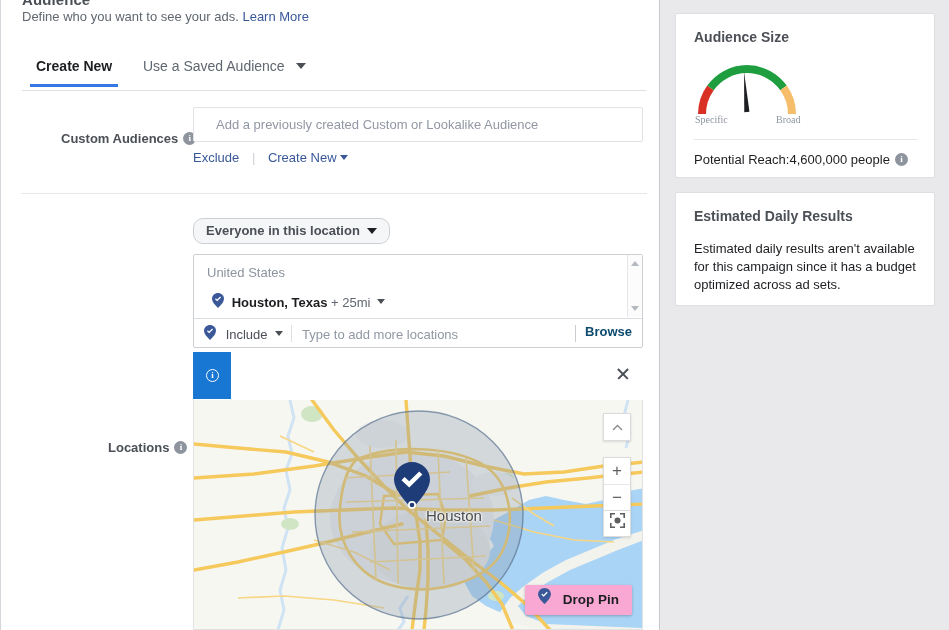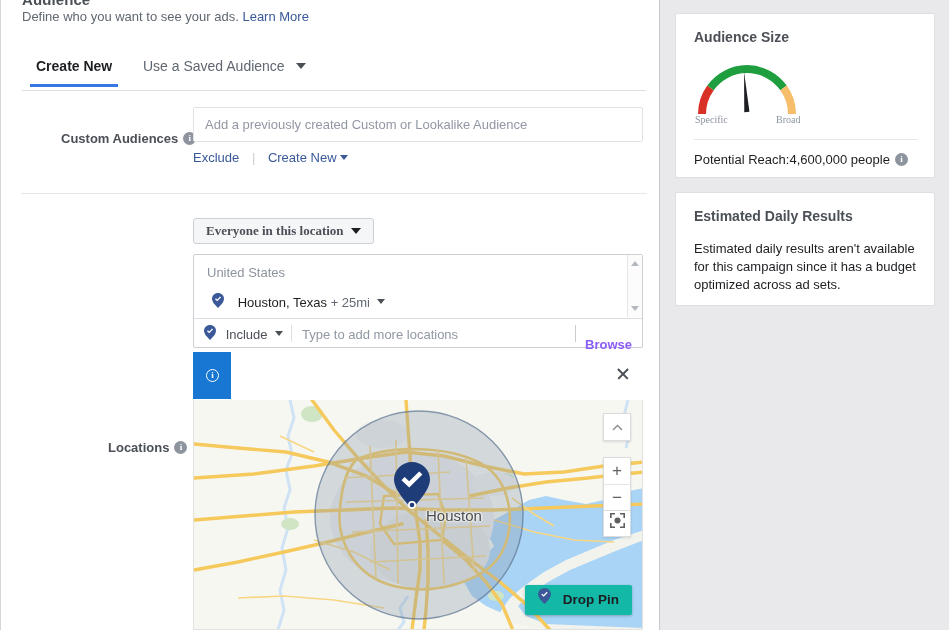--- a/index.html
+++ b/index.html
@@ -68,55 +68,55 @@
   
   .lbl-custom {
     position: absolute; left: 60px; top: 131px;
     font-size: 13px; font-weight: bold; color: #4b4f56;
   }
   .ca-input {
     position: absolute; left: 192px; top: 107px; width: 450px; height: 35px;
     border: 1px solid #e0e2e6; background: #fff; border-radius: 2px;
   }
   .ca-input .ph {
-    position: absolute; left: 11px; top: 9px; font-size: 13px; color: #9197a3;
+    position: absolute; left: 22px; top: 9px; font-size: 13px; color: #9197a3;
   }
   .ca-links { position: absolute; left: 192px; top: 150px; font-size: 13px; }
   .ca-links a { color: #385898; text-decoration: none; }
   .ca-links .bar { display: inline-block; color: #ccd0d5; margin: 0 9px; }
 
   .divider {
     position: absolute; left: 20px; top: 193px; width: 626px; height: 1px; background: #e5e7ea;
   }
 
   
   .loc-drop {
     position: absolute; left: 192px; top: 218px; height: 26px;
     padding: 0 12px; background: #f5f6f7; border: 1px solid #ccd0d5;
-    border-radius: 3px; font-size: 13px; font-weight: bold; color: #4b4f56;
-    line-height: 24px; cursor: pointer; white-space: nowrap; font-family: Liberation Serif, serif;
+    border-radius: 10px; font-size: 13px; font-weight: bold; color: #4b4f56;
+    line-height: 24px; cursor: pointer; white-space: nowrap;
   }
 
   
   .lbl-locations {
     position: absolute; left: 107px; top: 440px;
     font-size: 13px; font-weight: bold; color: #4b4f56;
   }
 
   
   .loc-box {
     position: absolute; left: 192px; top: 254px; width: 450px;
     border: 1px solid #ccd0d5; background: #fff; border-radius: 2px;
   }
   .loc-list { position: relative; height: 63px; padding: 11px 0 0 0; }
   .loc-country {
     position: absolute; left: 13px; top: 10px; font-size: 13px; color: #8d949e;
   }
   .loc-city-row { position: absolute; left: 18px; top: 38px; white-space: nowrap; }
-  .loc-city-name { font-size: 13px; font-weight: normal; color: #1c1e21; margin-left: 10px; vertical-align: middle; }
+  .loc-city-name { font-size: 13px; font-weight: bold; color: #1c1e21; margin-left: 4px; vertical-align: middle; }
   .loc-radius { font-size: 13px; color: #606770; vertical-align: middle; }
 
   
   .pin-sm { display: inline-block; vertical-align: middle; }
 
   
   .loc-scroll {
     position: absolute; right: 0; top: 0; width: 15px; height: 62px;
     background: #fcfcfc; border-left: 1px solid #e4e6e9;
   }
@@ -132,22 +132,22 @@
   .inc-btn {
     position: absolute; left: 10px; top: 6px; font-size: 13px; color: #4b4f56; cursor: pointer;
   }
   .inc-btn .t { margin-left: 6px; vertical-align: middle; }
   .inc-sep { position: absolute; left: 97px; top: 6px; width: 1px; height: 17px; background: #dcdfe3; }
   .loc-type-ph {
     position: absolute; left: 108px; top: 8px; font-size: 13px; color: #9197a3;
   }
   .browse-sep { position: absolute; right: 66px; top: 6px; width: 1px; height: 17px; background: #c9ccd1; }
   .browse-link {
-    position: absolute; right: 10px; top: 18px; font-size: 13px; font-weight: bold;
-    color: #8b5cf6; cursor: pointer; padding-left: 7px;
+    position: absolute; right: 10px; top: 5px; font-size: 13px; font-weight: bold;
+    color: #0c4a6e; cursor: pointer; padding-left: 7px;
   }
 
   
   .notif {
     position: absolute; left: 192px; top: 352px; width: 450px; height: 47px;
     background: #fff; border-left: 0;
   }
   .notif-icon {
     position: absolute; left: 0; top: 0; width: 38px; height: 47px; background: #1877d2;
   }
@@ -184,21 +184,21 @@
     box-shadow: 0 1px 2px rgba(0,0,0,.12);
   }
   .ctl-collapse { right: 11px; top: 13px; height: 28px; line-height: 26px; font-size: 12px; }
   .ctl-zoom { right: 11px; top: 57px; width: 28px; }
   .ctl-zoom div { height: 26px; line-height: 25px; font-size: 17px; color: #5f5f5f; }
   .ctl-zoom .z-minus { border-top: 1px solid #e6e6e6; }
   .ctl-locate { right: 11px; top: 110px; height: 27px; line-height: 26px; }
 
   .drop-pin-btn {
     position: absolute; right: 10px; bottom: 14px; height: 30px; padding: 0 13px;
-    background: #14b8a6; border-radius: 2px; box-shadow: 0 1px 3px rgba(0,0,0,.25);
+    background: #f9a8d4; border-radius: 2px; box-shadow: 0 1px 3px rgba(0,0,0,.25);
     font-size: 13.5px; font-weight: bold; color: #1c1e21; line-height: 30px;
     cursor: pointer; white-space: nowrap;
   }
   .drop-pin-btn .t { margin-left: 8px; vertical-align: middle; }
 
   .map-label {
     position: absolute; left: 232px; top: 107px; font-size: 15px; color: #4a4a4a;
     text-shadow: 0 0 3px #fff, 0 0 3px #fff, 0 0 2px #fff;
     pointer-events: none;
   }

